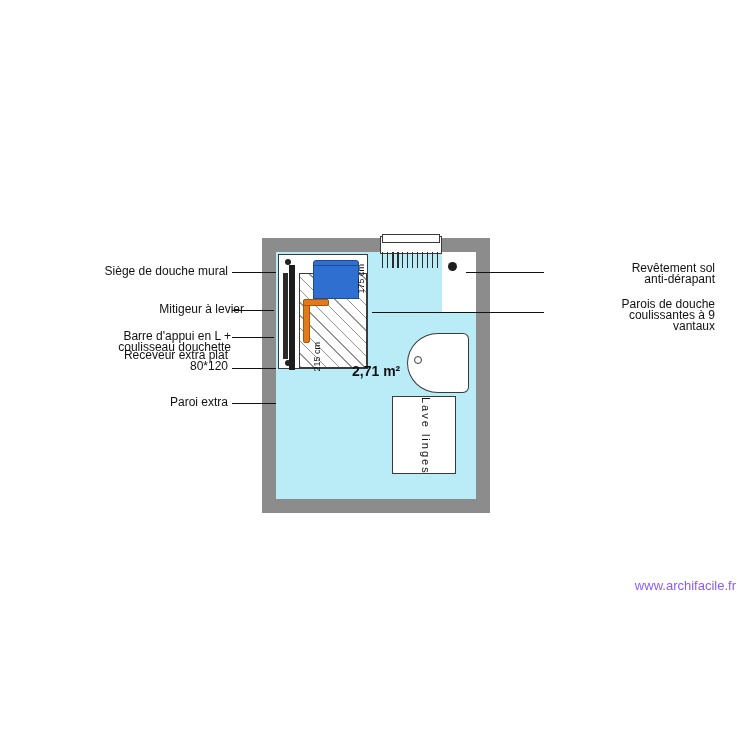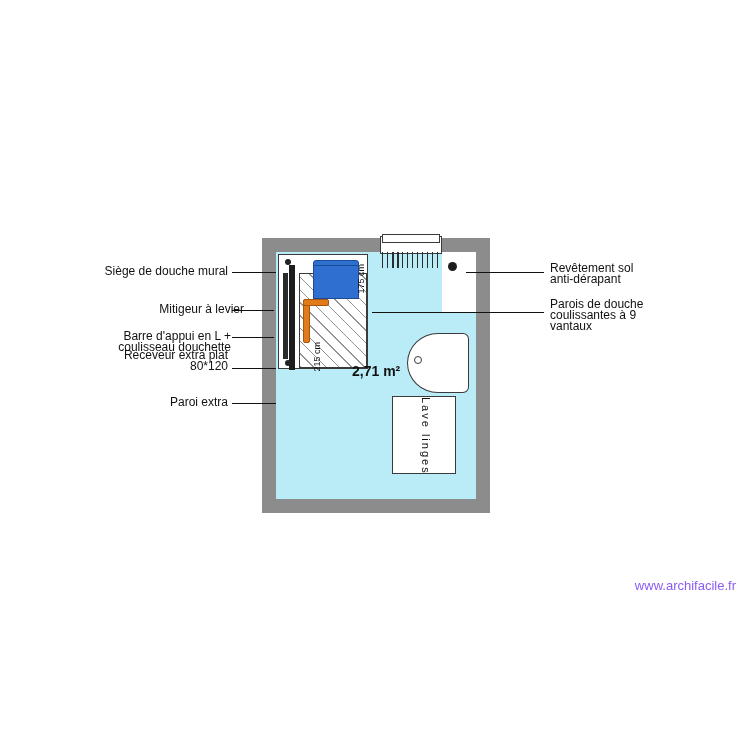--- a/index.html
+++ b/index.html
@@ -228,21 +228,21 @@
 
   
   .callout {
     position: absolute;
     font-size: 12px;
     color: #111;
     line-height: 11px;
     white-space: pre-line;
   }
   .callout.right-al { text-align: right; }
-  .callout.left-al  { text-align: left; }
+  .callout.left-al  { text-align: right; margin-left: 15px; }
 
   .leader {
     position: absolute;
     height: 1px;
     background: #111;
   }
 
   
   .footer {
     position: absolute;

